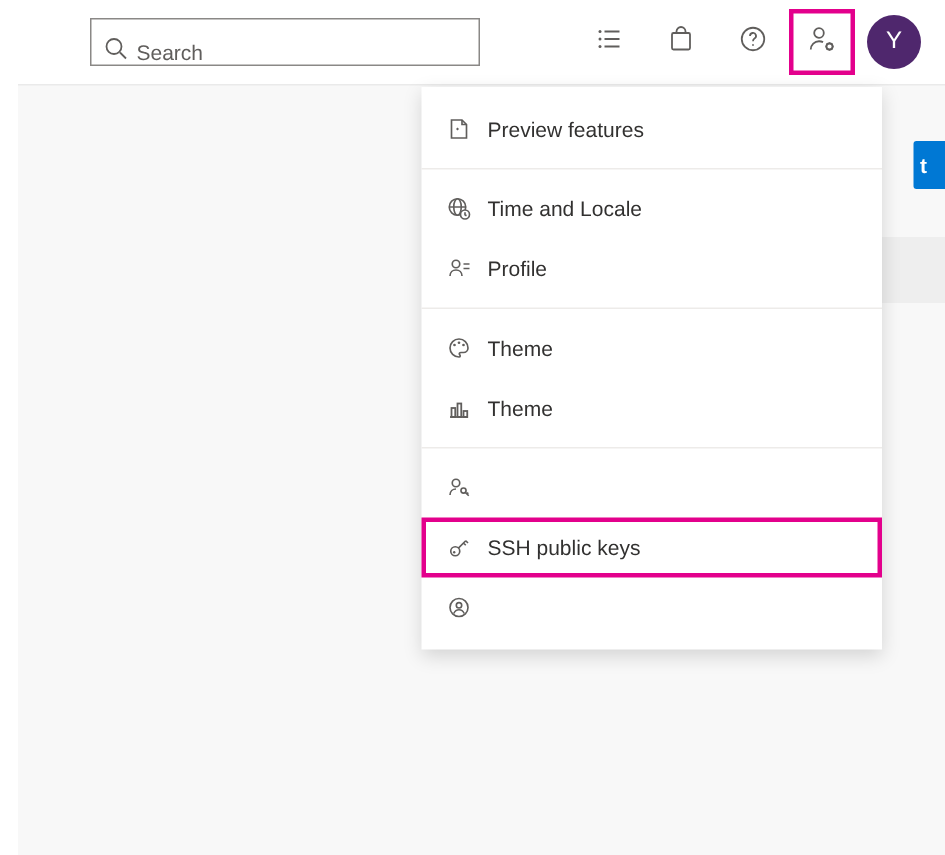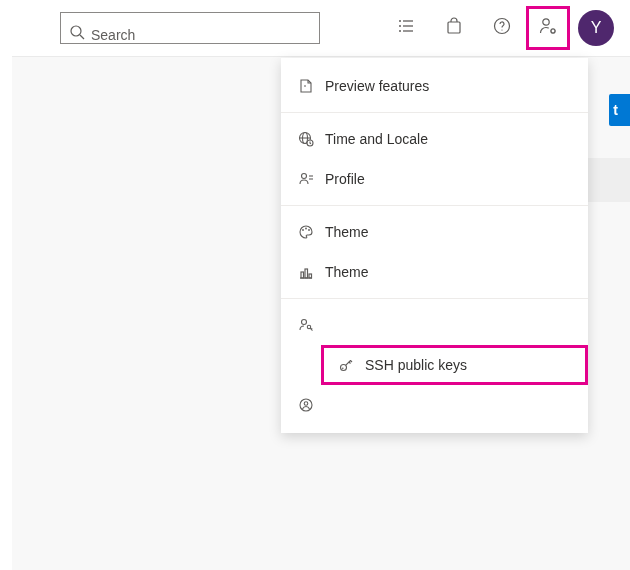--- a/index.html
+++ b/index.html
@@ -137,21 +137,20 @@
       height: 1px;
       background: #edebe9;
       margin: 6px 0;
     }
     .highlight-box {
       border: 3px solid #e3008c;
     }
     .menu-item.highlight-box {
       padding: 0 13px;
       height: 40px;
-      margin-left: 40px;
     }
   </style>
 </head>
 <body>
 
 <div class="topbar">
   <div class="search-box">
     <span class="icon-slot">
       <svg width="16" height="16" viewBox="0 0 16 16" fill="none" stroke="#605e5c" stroke-width="1.2">
         <circle cx="7" cy="7" r="5"></circle>

